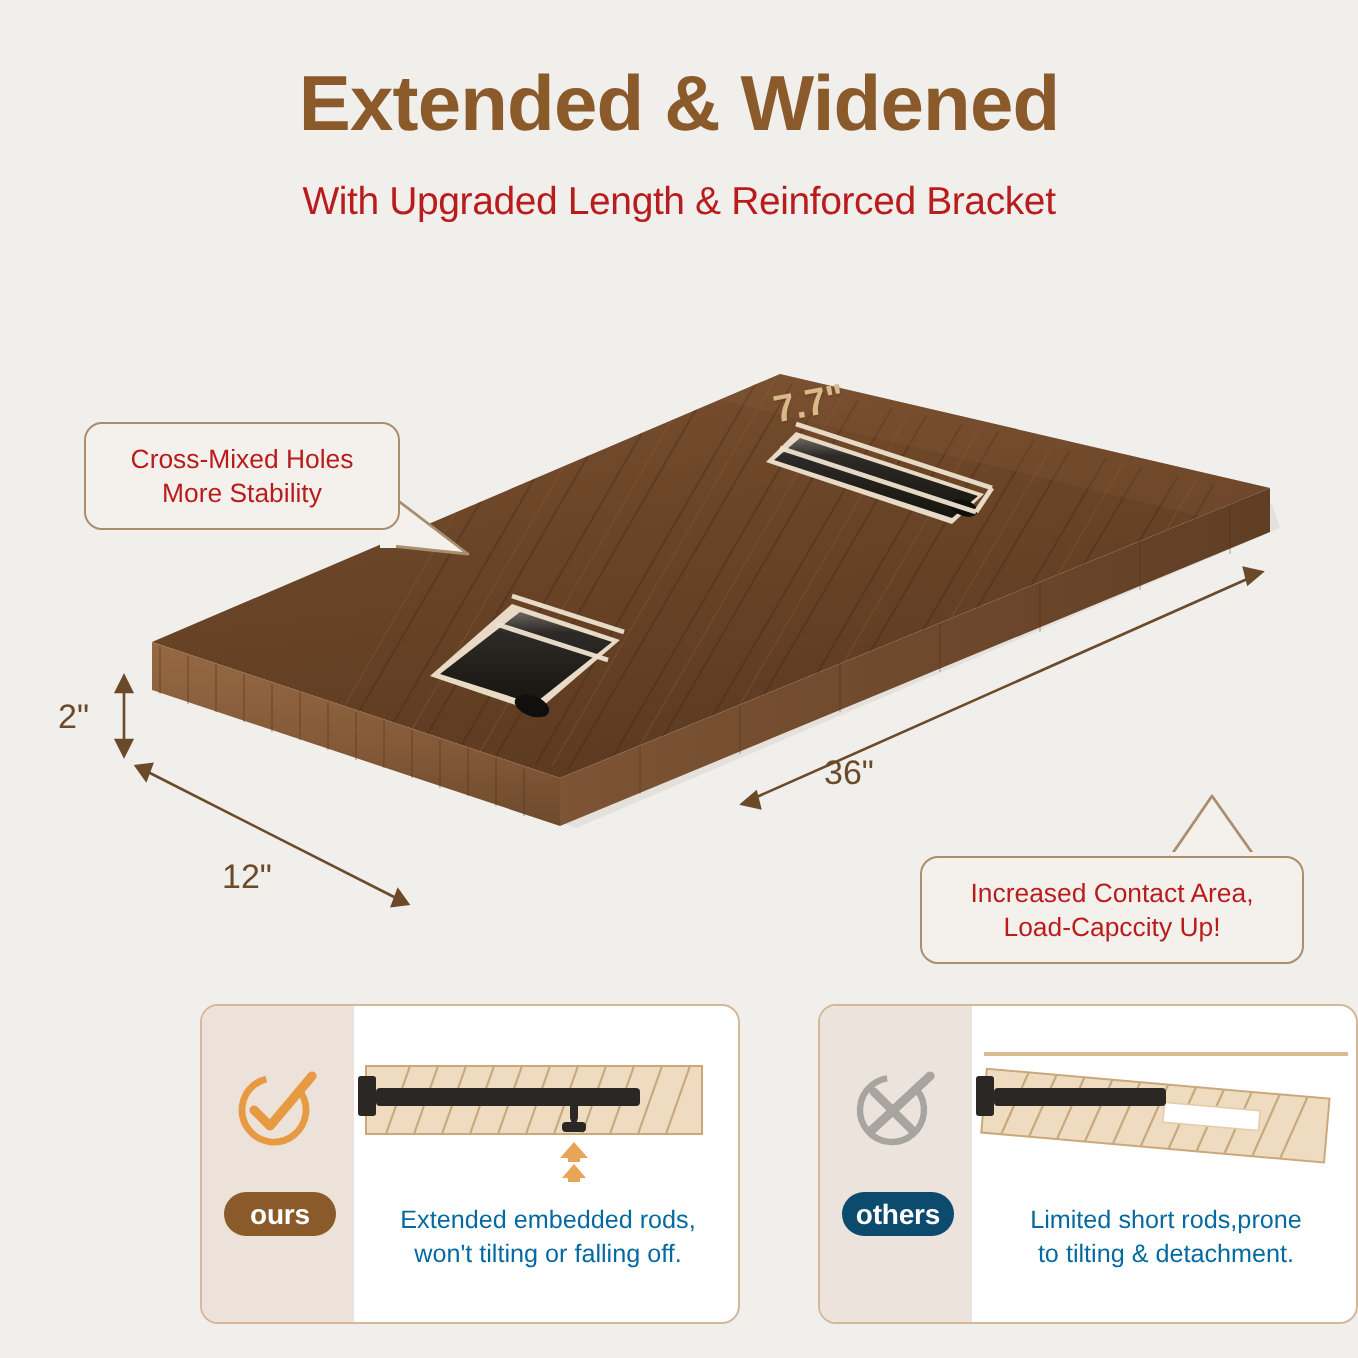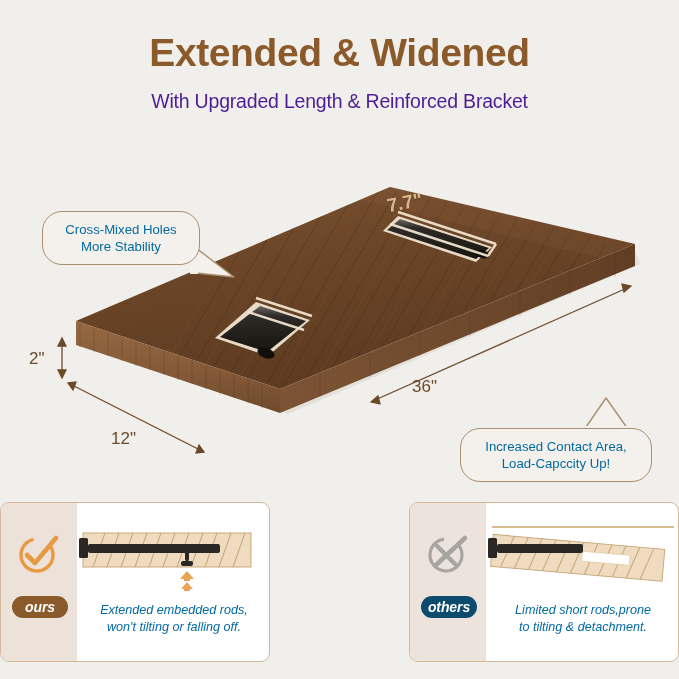--- a/index.html
+++ b/index.html
@@ -35,21 +35,21 @@
     font-size: 39px;
     line-height: 45px;
     font-weight: bold;
     color: #8b5a2b;
     letter-spacing: -0.4px;
   }
   .subheadline {
     margin-top: 14px;
     font-size: 19.5px;
     line-height: 24px;
-    color: #4c1d95;
+    color: #b91c1c;
     letter-spacing: -0.2px;
   }
 
   
   .scene {
     position: absolute;
     left: 0;
     top: 170px;
     width: 679px;
     height: 320px;
@@ -63,22 +63,22 @@
     width: 600px;
     height: 250px;
   }
   .board svg { display: block; }
 
   
   .bubble {
     position: absolute;
     background: #f4f1ec;
     border: 1.4px solid #a98f6f;
-    border-radius: 20px;
-    color: #0369a1;
+    border-radius: 9px;
+    color: #b91c1c;
     font-size: 13.2px;
     line-height: 17px;
     text-align: center;
     padding: 9px 12px;
     white-space: pre-line;
     z-index: 30;
   }
   .bubble-left {
     left: 42px;
     top: 211px;
@@ -115,23 +115,22 @@
   }
 
   
   .compare {
     position: absolute;
     left: 0;
     top: 502px;
     width: 679px;
     height: 160px;
     display: flex;
-    justify-content: space-between;
+    justify-content: flex-end;
     gap: 39px;
-    font-style: italic;
   }
   .panel {
     position: relative;
     width: 270px;
     height: 160px;
     background: #ffffff;
     border: 1.2px solid #d3b89a;
     border-radius: 9px;
     overflow: hidden;
   }

